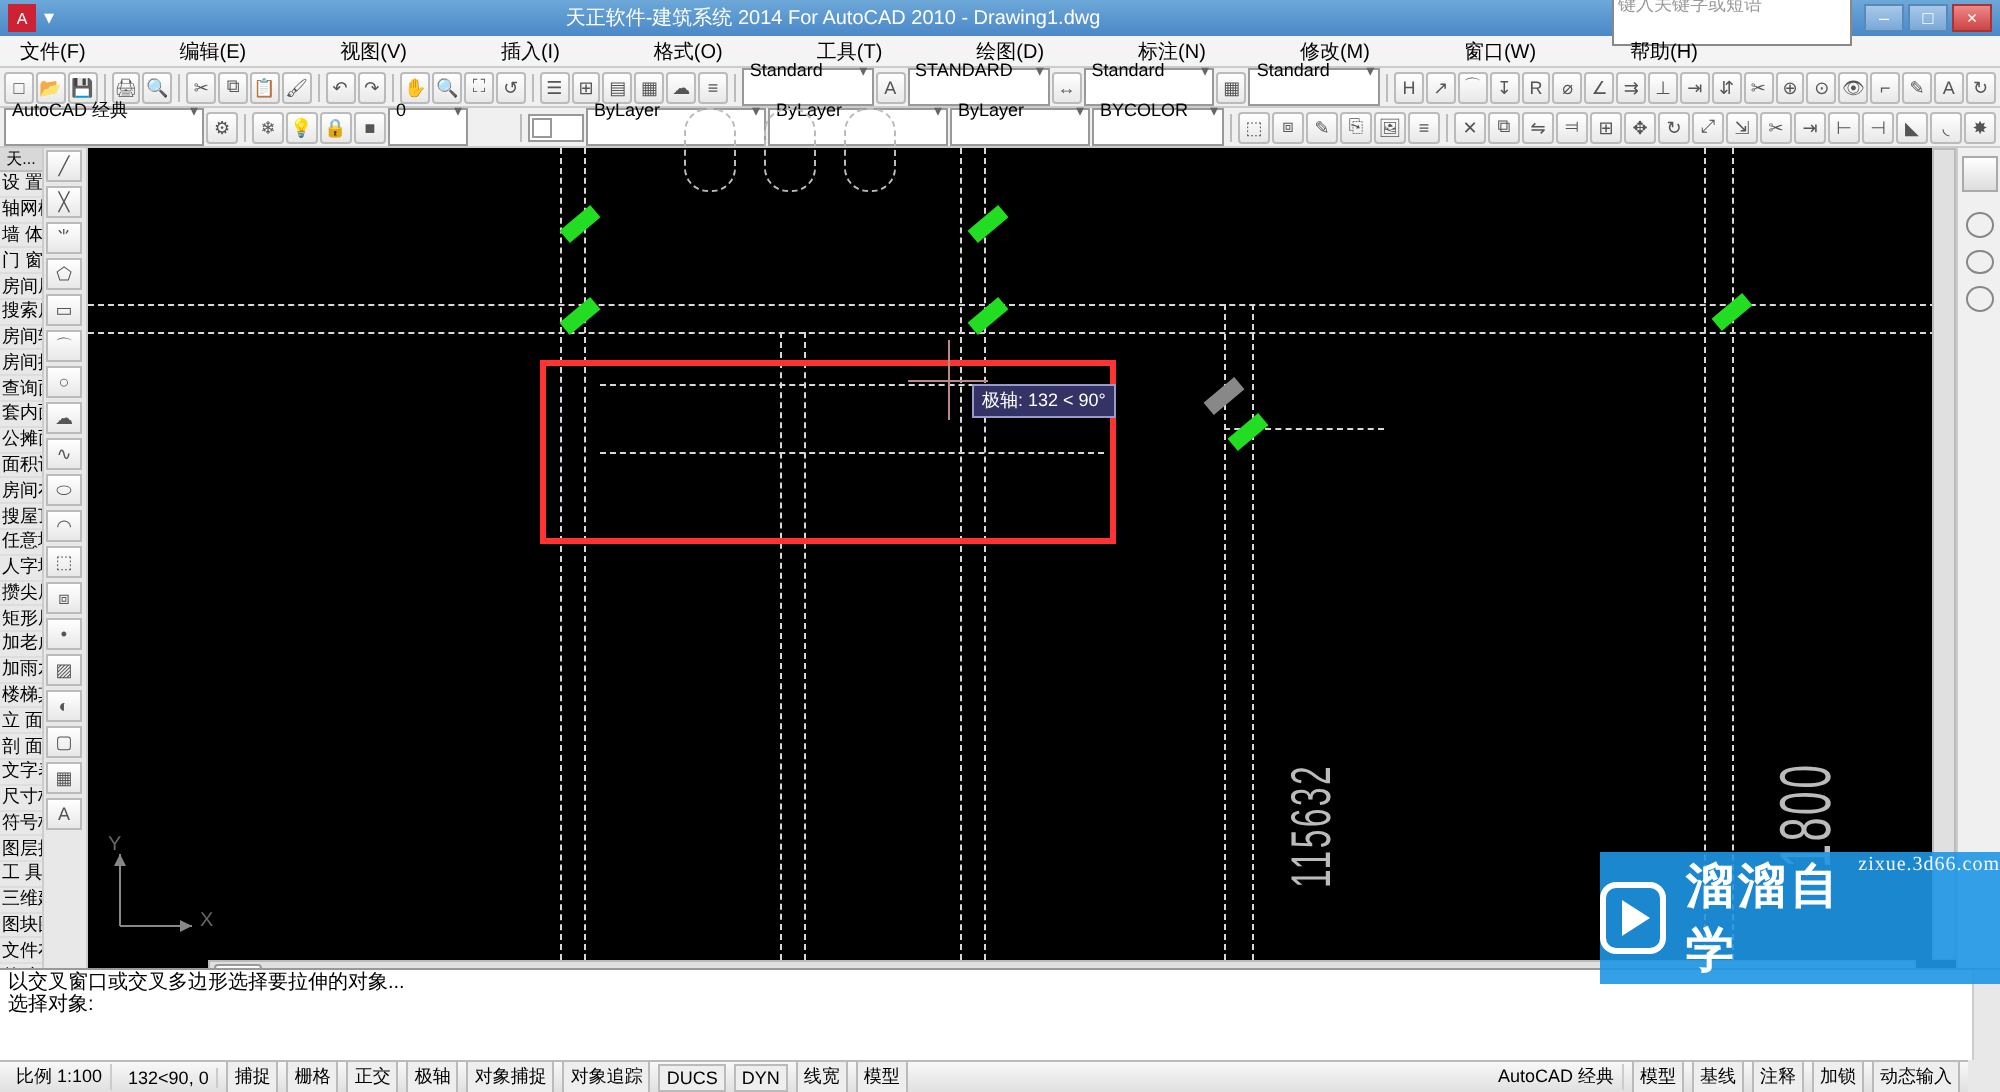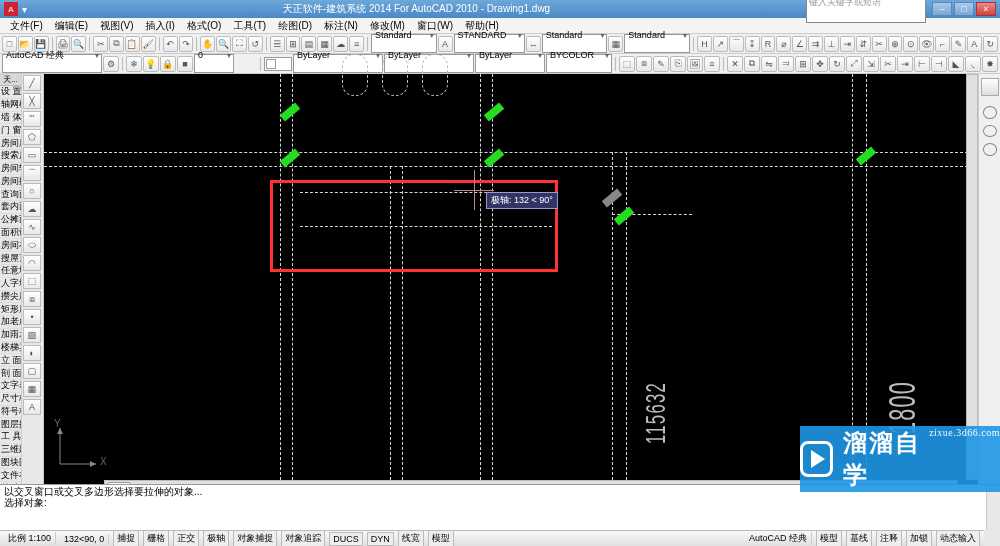--- a/index.html
+++ b/index.html
@@ -8,21 +8,21 @@
 
 .titlebar { height: 18px; background: linear-gradient(#6da8d8, #4a88c8); display: flex; align-items: center; color: #fff; font-size: 10px; padding: 0 4px; }
 .titlebar .logo { width: 14px; height: 14px; background: #c23; margin-right: 4px; display:flex; align-items:center; justify-content:center; color:#fff; font-size:8px; }
 .titlebar .title-text { flex: 1; text-align: center; }
 .titlebar .search-box { width: 120px; height: 28px; background: #fff; border: 1px solid #888; font-size: 9px; padding: 0 2px; color: #999; }
 .titlebar .win-btns { display: flex; gap: 2px; margin-left: 6px; }
 .titlebar .win-btn { width: 20px; height: 14px; background: linear-gradient(#a8c8e8,#7aa8d8); border:1px solid #5a88b8; display:flex; align-items:center; justify-content:center; font-size:9px; }
 .titlebar .win-btn.close { background: linear-gradient(#e88,#c44); border-color:#a33; }
 
 
-.menubar { height: 16px; background: #f4f4f4; border-bottom: 1px solid #ccc; display: flex; padding: 0 4px; }
+.menubar { height: 16px; background: #f4f4f4; border-bottom: 1px solid #ccc; display: flex; padding: 0 4px; gap: 35px; }
 .menubar .menu-item { padding: 1px 6px; font-size: 10px; cursor: default; }
 
 
 .toolbar-row { height: 20px; background: #f0f0f0; border-bottom: 1px solid #ccc; display: flex; align-items: center; padding: 0 2px; gap: 1px; }
 .tb-btn { width: 16px; height: 16px; background: linear-gradient(#fff,#e8e8e8); border: 1px solid #bbb; border-radius: 2px; display:flex; align-items:center; justify-content:center; font-size:9px; color:#555; }
 .tb-sep { width: 1px; height: 14px; background: #bbb; margin: 0 2px; }
 .tb-dropdown { height: 16px; background: #fff; border: 1px solid #999; font-size: 9px; padding: 0 12px 17px 3px; display:flex; align-items:center; position:relative; }
 .tb-dropdown::after { content:"▾"; position:absolute; right:2px; font-size:8px; color:#666; }
 .tb-color { width:28px; height:14px; border:1px solid #999; background:#fff; display:flex; align-items:center; padding:1px; gap:1px;}
 .tb-color .sw { width:10px; height:10px; }

